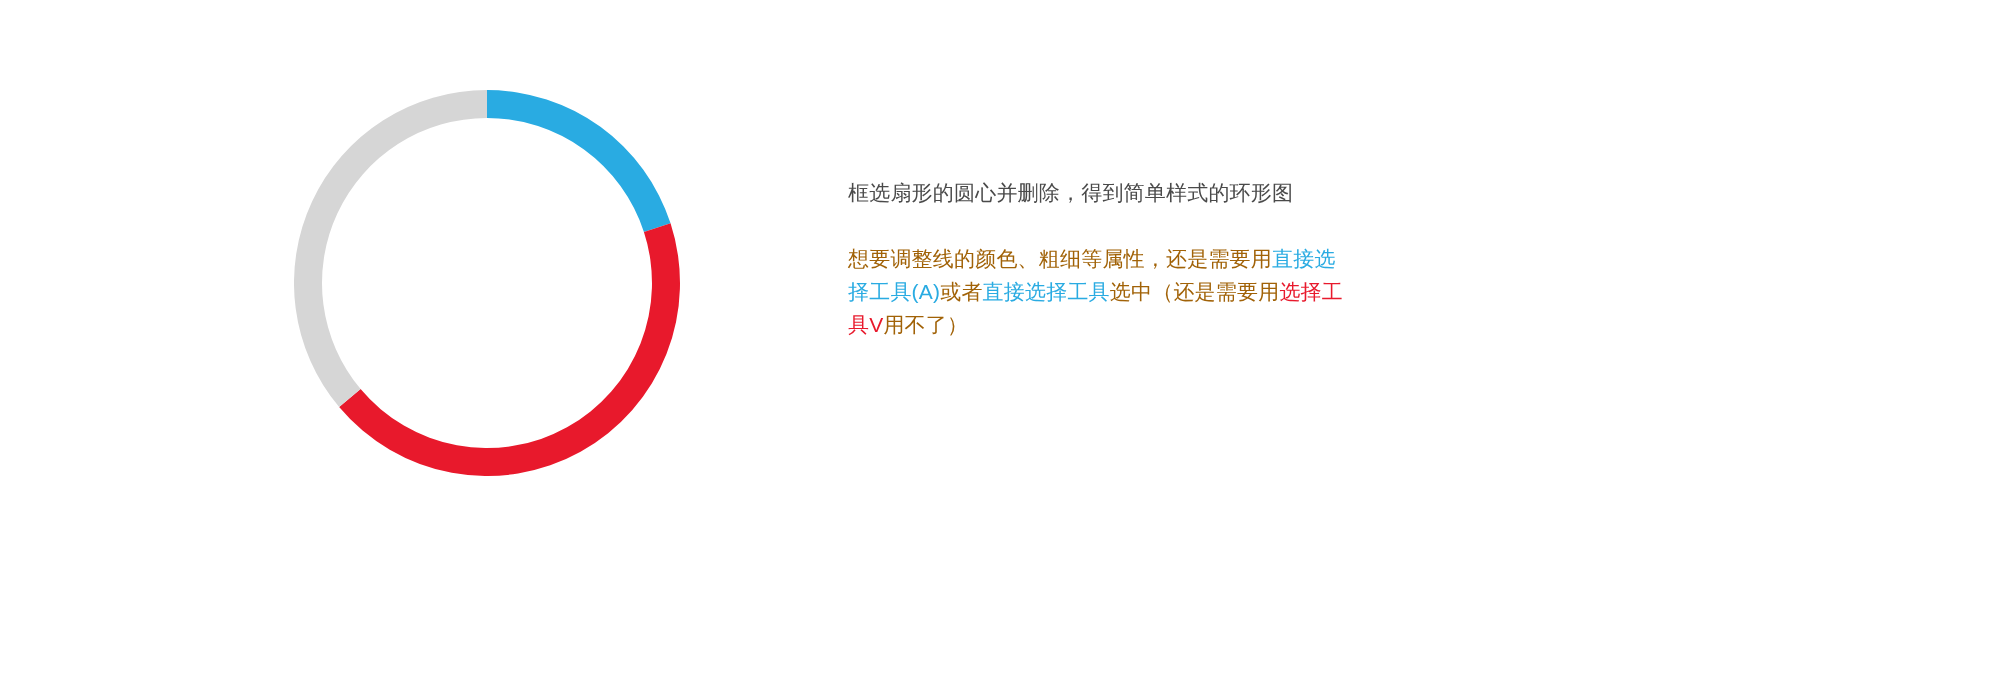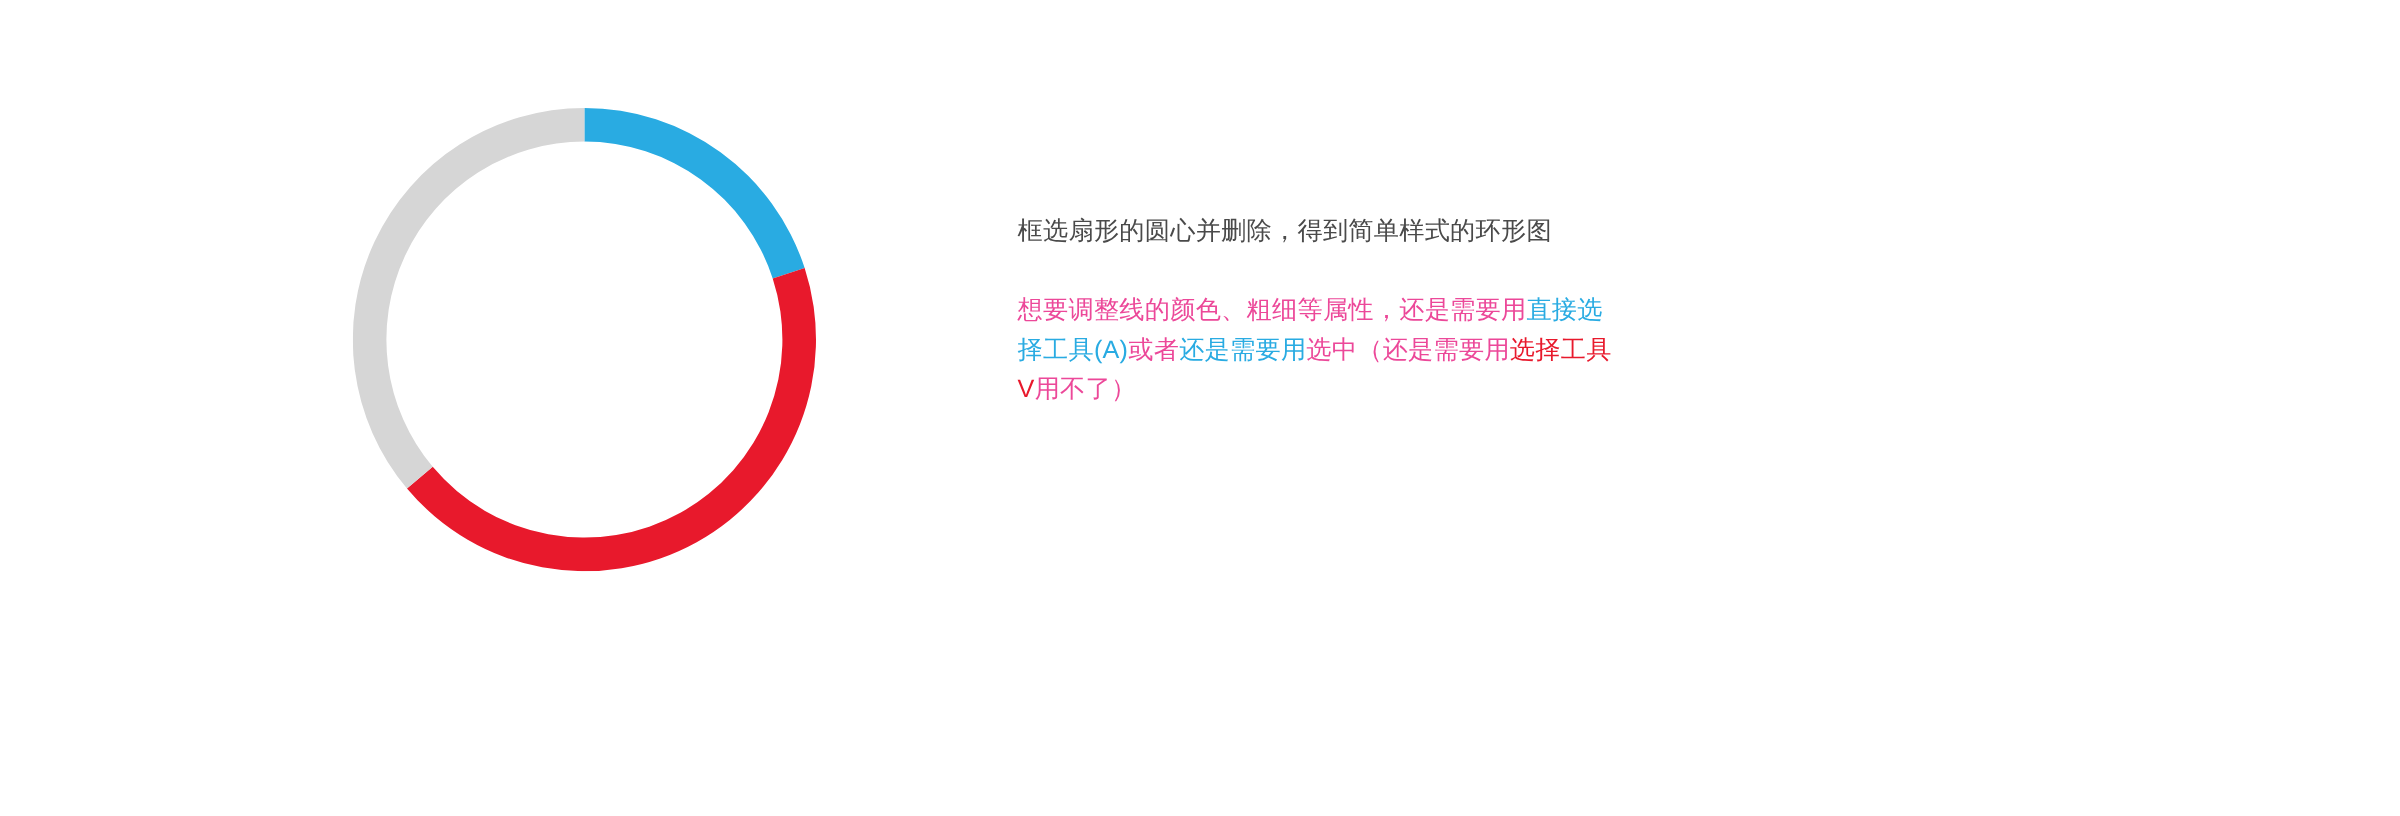--- a/index.html
+++ b/index.html
@@ -57,21 +57,21 @@
   .para + .para {
     margin-top: 33px;
   }
   .t-blue {
     color: #29abe2;
   }
   .t-red {
     color: #e8192c;
   }
   .t-dark {
-    color: #ec4899;
+    color: #a16207;
   }
 </style>
 </head>
 <body>
 
 <div id="canvas">
 
   <div class="donut-wrap">
     <svg class="donut-svg" viewBox="0 0 386 386" xmlns="http://www.w3.org/2000/svg">
       <g transform="translate(193,193)">
@@ -79,17 +79,17 @@
           <path d="M 183.55 -59.64 A 193 193 0 0 1 -147.85 124.06 L -126.40 106.06 A 165 165 0 0 0 156.92 -50.99 Z" fill="#e8192c"></path>
           <path d="M -147.85 124.06 A 193 193 0 0 1 -0.00 -193.00 L -0.00 -165.00 A 165 165 0 0 0 -126.40 106.06 Z" fill="#d6d6d6"></path>
         </g>
     </svg>
   </div>
 
   <div class="annotation">
 
     <p class="para">框选扇形的圆心并删除，得到简单样式的环形图</p>
 
-    <p class="para"><span class="t-dark">想要调整线的颜色、粗细等属性，还是需要用</span><span class="t-blue">直接选择工具(A)</span><span class="t-dark">或者</span><span class="t-blue">还是需要用</span><span class="t-dark">选中（还是需要用</span><span class="t-red">选择工具V</span><span class="t-dark">用不了）</span></p>
+    <p class="para"><span class="t-dark">想要调整线的颜色、粗细等属性，还是需要用</span><span class="t-blue">直接选择工具(A)</span><span class="t-dark">或者</span><span class="t-blue">直接选择工具</span><span class="t-dark">选中（还是需要用</span><span class="t-red">选择工具V</span><span class="t-dark">用不了）</span></p>
 
   </div>
 
 </div>
 
 </body></html>

